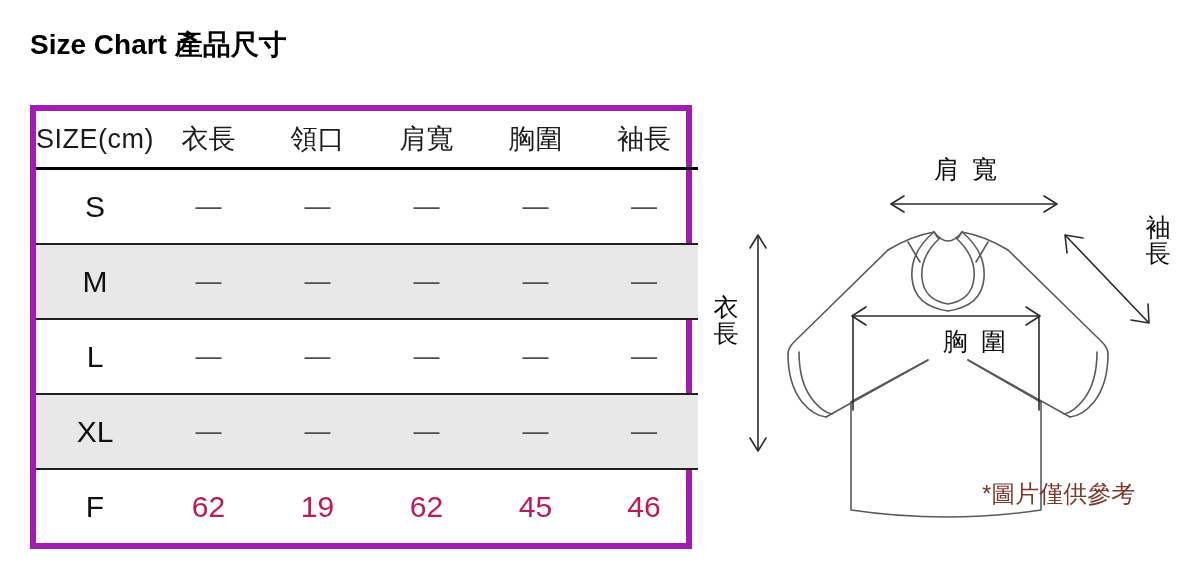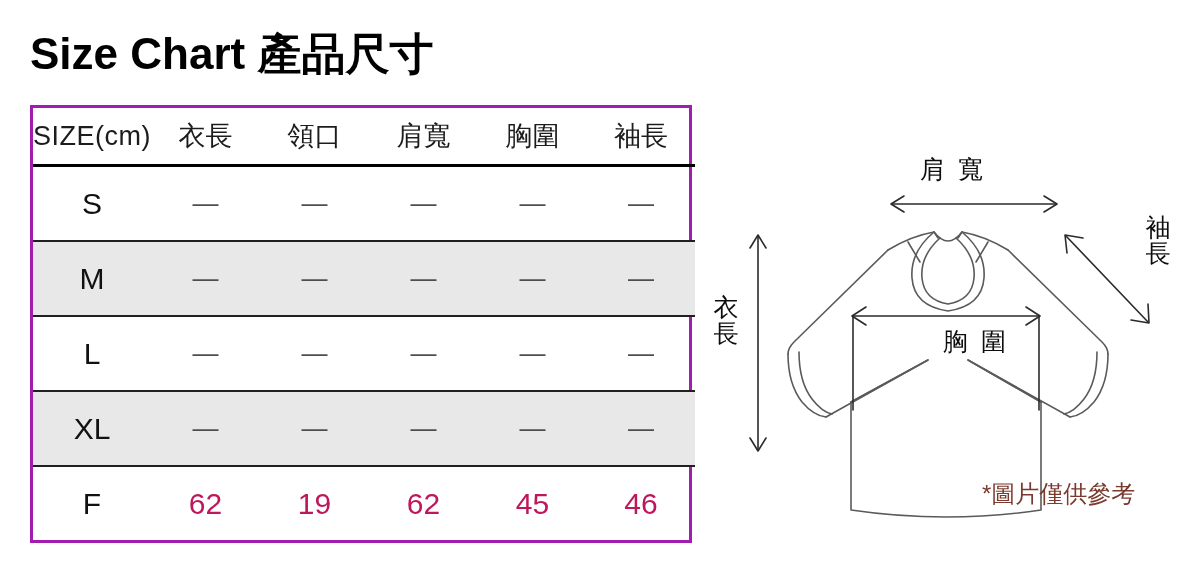--- a/index.html
+++ b/index.html
@@ -14,35 +14,35 @@
     overflow: hidden;
     font-family: "Liberation Sans", "DejaVu Sans", sans-serif;
     color: #000000;
   }
 
   
   #page-title {
     position: absolute;
     left: 30px;
     top: 30px;
-    font-size: 44px;
+    font-size: 28px;
     font-weight: 600;
     letter-spacing: 0px;
     color: #000000;
     white-space: nowrap;
     line-height: 1.1;
   }
 
   
   #size-table-wrap {
     position: absolute;
     left: 30px;
     top: 105px;
     width: 662px;
-    border: 3px solid #a21caf;
+    border: 6px solid #a21caf;
     box-sizing: border-box;
     background: #ffffff;
   }
   table.size-table {
     border-collapse: collapse;
     width: 100%;
     table-layout: fixed;
   }
   table.size-table td,
   table.size-table th {
@@ -111,21 +111,21 @@
     font-size: 25px;
     color: #0d0d0d;
     letter-spacing: 3px;
     white-space: nowrap;
     line-height: 1.05;
   }
   .dim-label.vertical-stack {
     letter-spacing: 0;
     text-align: center;
   }
-  #label-shoulder { left: 224px; top: 46px; }
+  #label-shoulder { left: 238px; top: 46px; }
   #label-sleeve   { left: 447px; top: 104px; width: 30px; }
   #label-length   { left: 15px;  top: 184px; width: 30px; }
   #label-chest    { left: 228px; top: 218px; margin-left: 19px; }
   #footnote {
     position: absolute;
     left: 286px;
     top: 368px;
     font-size: 24px;
     color: #7b3a2e;
     white-space: nowrap;

